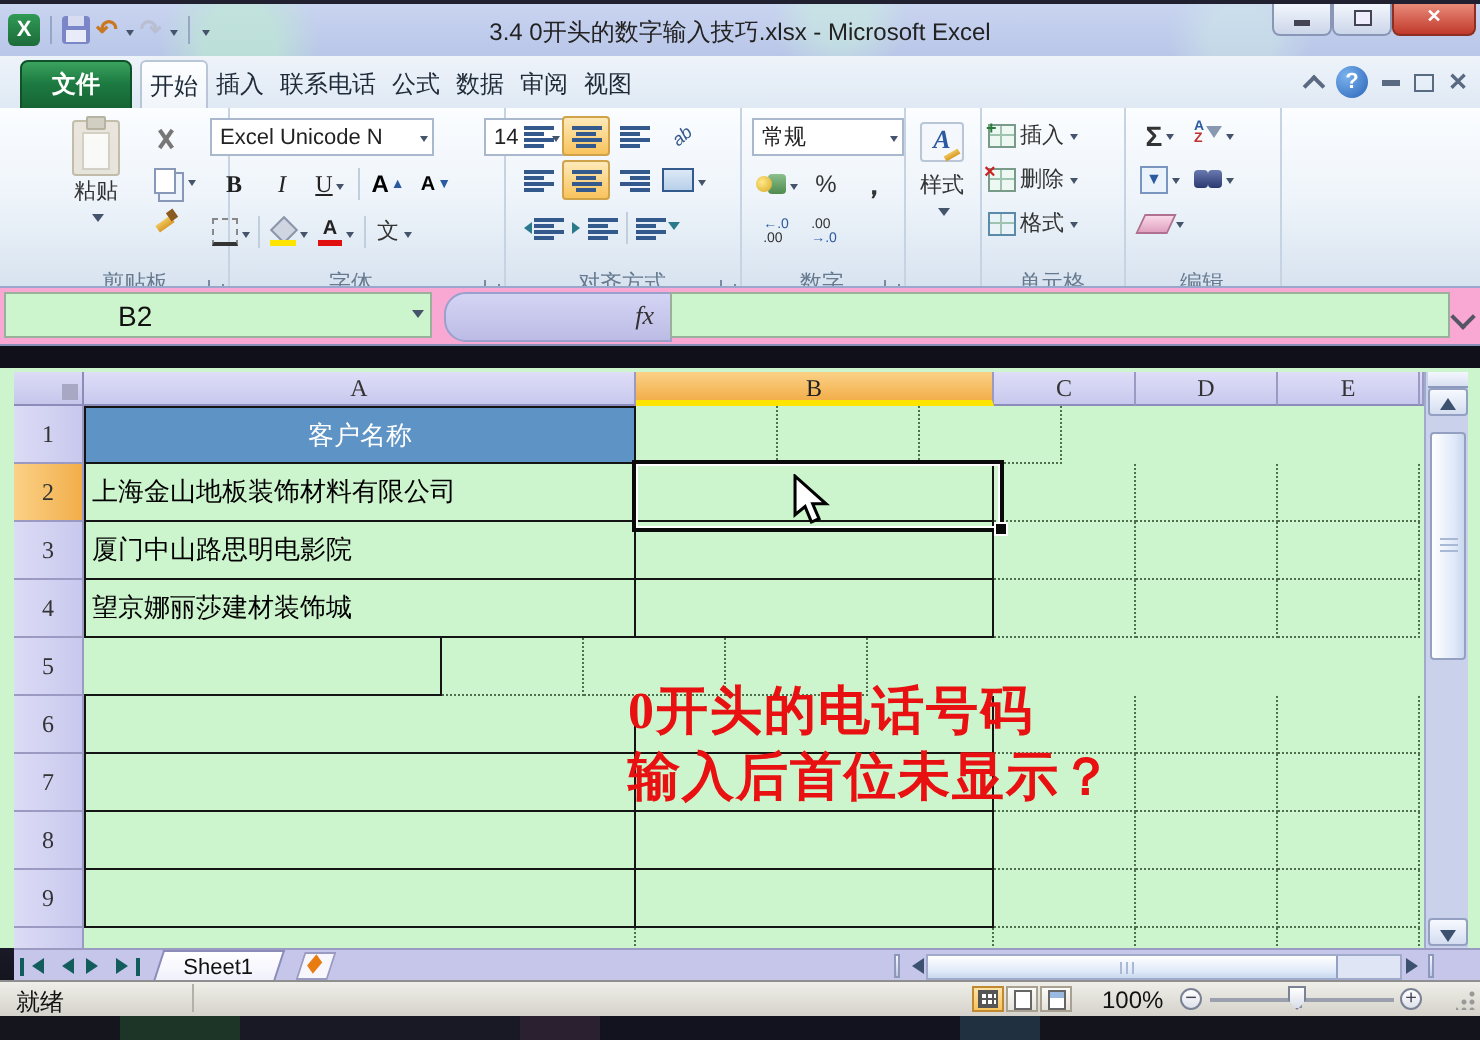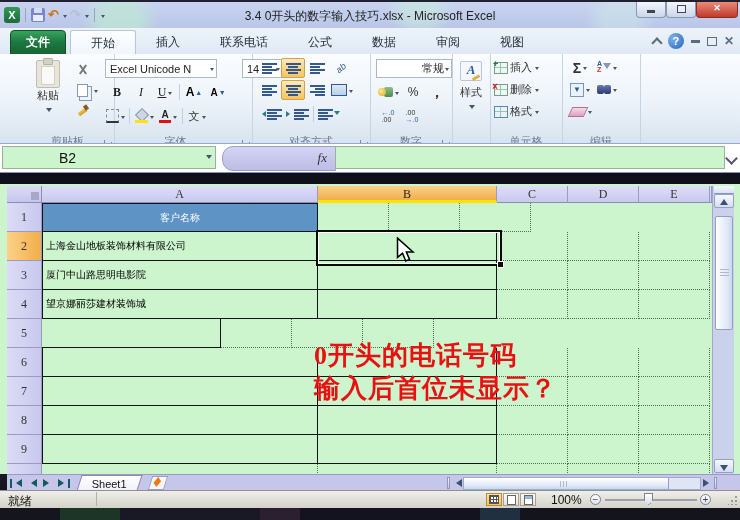--- a/index.html
+++ b/index.html
@@ -42,21 +42,21 @@
   .wbtn.close{width:40px;background:linear-gradient(#e98b7a,#c0392b);color:#fff;border-color:#8c2f22;font-weight:bold;}
   .glyph-min{display:inline-block;width:8px;height:3px;background:#445;margin-top:8px;}
   .glyph-restore{display:inline-block;width:7px;height:6px;border:1px solid #445;margin-top:3px;background:#eef;}
 
   
   #tabrow{left:0;top:28px;width:740px;height:26px;background:linear-gradient(#eef3fa,#dfe9f4);}
   #file-btn{left:10px;top:2px;width:54px;height:24px;border-radius:4px 4px 0 0;
     background:linear-gradient(#3aa25e,#1d7a41 45%,#156332);border:1px solid #0f5229;
     color:#fff;font-size:12px;text-align:center;line-height:23px;font-weight:bold;}
   #ribbon-tabs{left:70px;top:2px;height:24px;}
-  .rtab{padding:0 20px;font-size:12px;color:#1f2a38;line-height:24px;}
+  .rtab{padding:0 4px;font-size:12px;color:#1f2a38;line-height:24px;}
   .rtab.active{background:linear-gradient(#fdfeff,#f0f5fb);border:1px solid #b9c6d8;border-bottom:none;border-radius:3px 3px 0 0;}
   #tabrow-right{right:6px;top:5px;gap:7px;}
   .chev-up{width:6px;height:6px;border-left:2px solid #5a6a80;border-top:2px solid #5a6a80;transform:rotate(45deg);margin-top:3px;}
   #help-icon{width:16px;height:16px;border-radius:50%;background:radial-gradient(circle at 5px 5px,#7ab2ee,#2a64b8);
     color:#fff;font-size:11px;font-weight:bold;text-align:center;line-height:16px;}
   .mini-min{display:inline-block;width:9px;height:3px;background:#5a6a80;}
   .mini-restore{display:inline-block;width:8px;height:7px;border:1.5px solid #5a6a80;background:transparent;}
   .mini-close{font-size:12px;font-weight:bold;color:#5a6a80;line-height:12px;}
 
   
@@ -121,21 +121,21 @@
   .bars.center{background-position:0 0,2px 3px,0 6px,2px 9px;}
   .bars.right{background-position:0 0,5px 3px,0 6px,5px 9px;}
   .ico-orient{font-size:9px;color:#34598c;transform:rotate(-40deg);font-style:italic;}
   .ico-merge{width:14px;height:10px;border:1px solid #34598c;background:linear-gradient(#dce8f6,#b8d0ea);}
   .tri-l{width:0;height:0;border:3px solid transparent;border-right:4px solid #2a7a8c;}
   .tri-r{width:0;height:0;border:3px solid transparent;border-left:4px solid #2a7a8c;}
   .tri-d-blue{width:0;height:0;border:3px solid transparent;border-top:4px solid #2a7a8c;}
 
   
   #grp-number{left:370px;width:82px;}
-  #numfmt-combo{position:absolute;left:6px;top:5px;width:68px;justify-content:flex-end;}
+  #numfmt-combo{position:absolute;left:6px;top:5px;width:68px;}
   #num-row2{position:absolute;left:6px;top:28px;}
   #num-row3{position:absolute;left:6px;top:52px;}
   .ico-coin{position:relative;width:15px;height:12px;}
   .ico-coin:before{content:"";position:absolute;right:0;top:1px;width:9px;height:10px;background:linear-gradient(#8cc08c,#4e8a4e);border-radius:2px;}
   .ico-coin:after{content:"";position:absolute;left:0;top:2px;width:8px;height:8px;border-radius:50%;background:radial-gradient(circle at 3px 3px,#ffe98a,#d8a820);}
   .pct{font-size:12px;color:#333;}
   .comma{font-size:14px;font-weight:bold;color:#333;line-height:8px;}
   .decbtn{font-size:7px;line-height:7px;color:#333;text-align:left;}
   .decbtn .blue{color:#2a5aa0;}
 
@@ -164,21 +164,21 @@
   .ico-az .a{color:#2a5aa0;}
   .ico-az .z{color:#c03030;}
   .ico-az:after{content:"";position:absolute;right:0;top:2px;width:0;height:0;border:4px solid transparent;border-top:6px solid #8898b0;}
   .ico-filldown{width:12px;height:12px;border:1px solid #7a96c0;background:#eaf2fc;color:#2a5aa0;font-size:8px;text-align:center;line-height:11px;}
   .ico-find{position:relative;width:14px;height:9px;}
   .ico-find:before,.ico-find:after{content:"";position:absolute;top:0;width:7px;height:9px;background:linear-gradient(#6a7ab0,#2a3a70);border-radius:2px;}
   .ico-find:before{left:0;} .ico-find:after{right:0;}
   .ico-eraser{width:14px;height:8px;background:linear-gradient(#f8d8e8,#e0a0c0);border:1px solid #b07090;transform:skewX(-25deg);}
 
   
-  #formulabar{left:0;top:143px;width:740px;height:28px;background:#ffffff;border-top:1px solid #9aa6cc;border-bottom:1px solid #8890b8;}
+  #formulabar{left:0;top:143px;width:740px;height:28px;background:#f9a8d4;border-top:1px solid #9aa6cc;border-bottom:1px solid #8890b8;}
   #name-box{position:absolute;left:2px;top:2px;width:214px;height:23px;background:#cdf5cd;border:1px solid #9ab09a;
     font-size:14px;color:#111;line-height:23px;padding-left:56px;box-sizing:border-box;}
   #name-caret{position:absolute;left:205px;top:11px;}
   #fx-zone{position:absolute;left:222px;top:2px;width:112px;height:23px;background:linear-gradient(#d4d4f4,#bcbce6);
     border:1px solid #9aa0cc;border-radius:11px 0 0 11px;}
   #fx-label{position:absolute;right:8px;top:3px;font-family:"Liberation Serif",serif;font-style:italic;font-size:13px;color:#333;}
   #formula-input{position:absolute;left:335px;top:2px;width:390px;height:23px;background:#cdf5cd;border:1px solid #9ab09a;box-sizing:border-box;}
   #fbar-expand{position:absolute;right:4px;top:10px;width:7px;height:7px;border-right:2px solid #556;border-bottom:2px solid #556;transform:rotate(45deg);}
 
   
@@ -193,21 +193,21 @@
   .colh.sel{background:linear-gradient(#fbd187,#f2ae4a);border-bottom:3px solid #ffe400;color:#222;}
   .cA{width:276px;} .cB{width:179px;} .cC{width:71px;} .cD{width:71px;} .cE{width:71px;}
   #rowheaders{position:absolute;left:7px;top:19px;width:35px;height:271px;overflow:hidden;}
   .rowh{box-sizing:border-box;width:35px;height:29px;background:linear-gradient(90deg,#dcdcf6,#c8c8ee);
     border-right:1px solid #9a9ac2;border-bottom:1px solid #9a9ac2;
     font-size:12px;color:#333;text-align:center;line-height:28px;font-family:"Liberation Serif",serif;}
   .rowh.sel{background:linear-gradient(90deg,#fbd187,#f2ae4a);}
   #cells{position:absolute;left:42px;top:19px;width:670px;height:271px;overflow:hidden;background:#cdf5cd;}
   .crow{display:flex;height:29px;}
   .cell{box-sizing:border-box;height:29px;border-right:1px dotted #4e6e4e;border-bottom:1px dotted #4e6e4e;
-    font-size:10px;color:#000;line-height:27px;white-space:nowrap;overflow:hidden;padding-left:4px;}
+    font-size:13px;color:#000;line-height:27px;white-space:nowrap;overflow:hidden;padding-left:4px;}
   .cell.solid{border-right:1px solid #141414;border-bottom:1px solid #141414;}
   .cell.bl{border-left:1px solid #141414;padding-left:3px;}
   .cell.bt{border-top:1px solid #141414;}
   .cell.bluehdr{background:#5e93c5;color:#fff;text-align:center;padding-left:0;}
   #selection-box{position:absolute;left:274px;top:27px;width:182px;height:32px;border:2px solid #0a0a0a;
     box-shadow:inset 0 0 0 1px #fff; pointer-events:none;}
   #fill-handle{position:absolute;right:-4px;bottom:-4px;width:5px;height:5px;background:#0a0a0a;border:1px solid #fff;}
   #annotation{position:absolute;left:272px;top:136px;width:390px;
     font-family:"Liberation Serif",serif;font-weight:bold;color:#e81010;
     font-size:26px;line-height:33px;letter-spacing:1px;pointer-events:none;}

